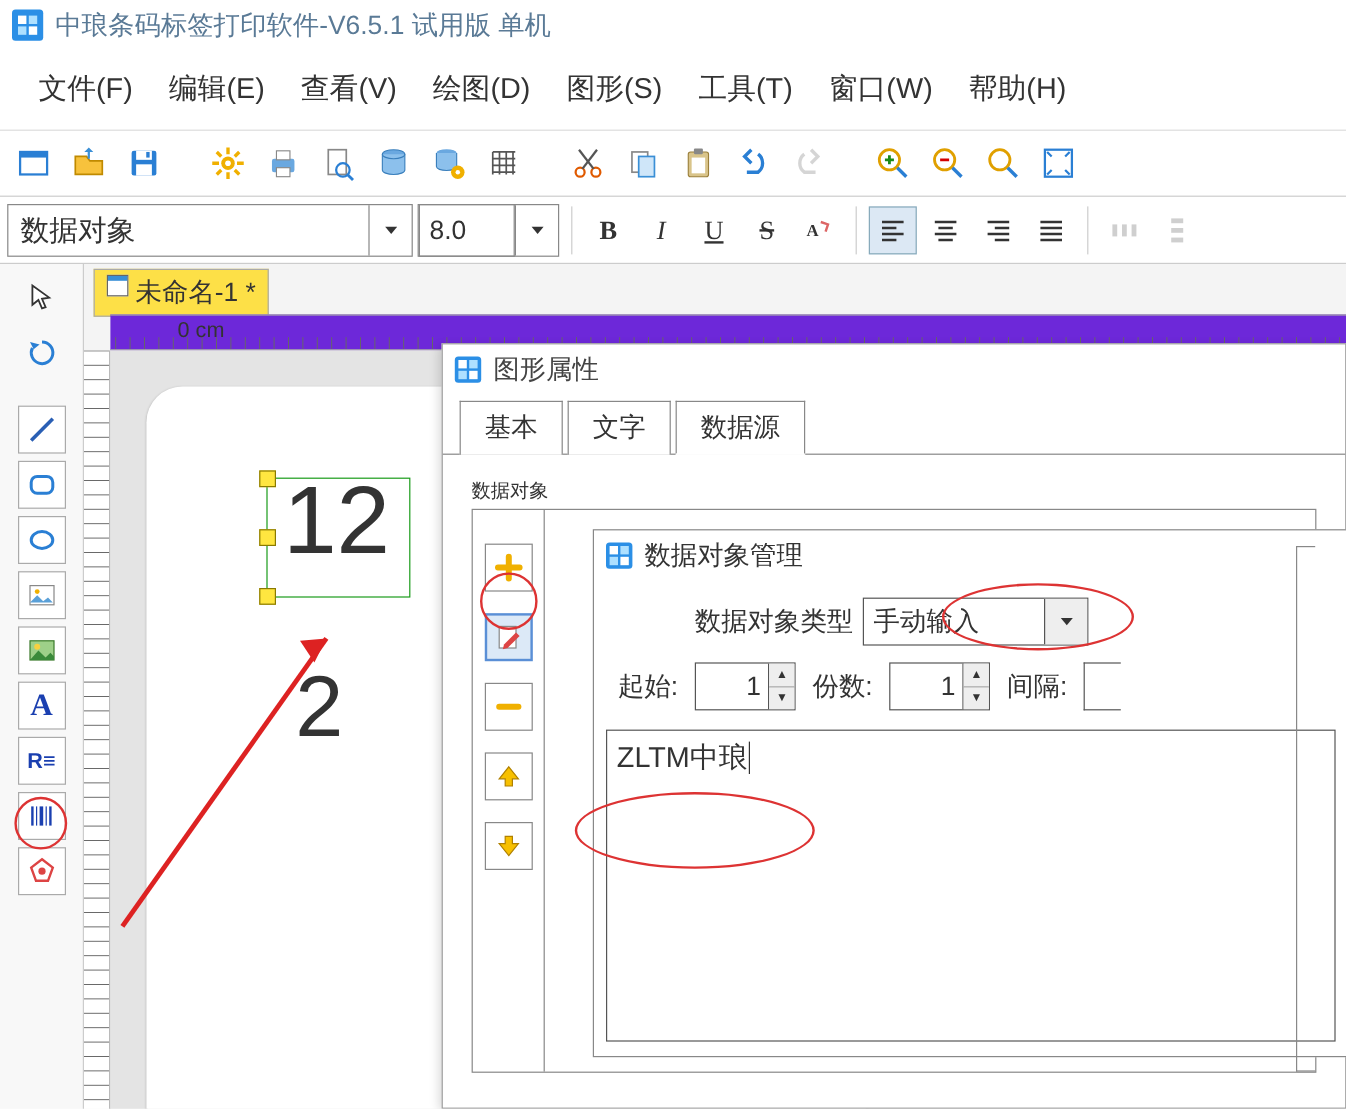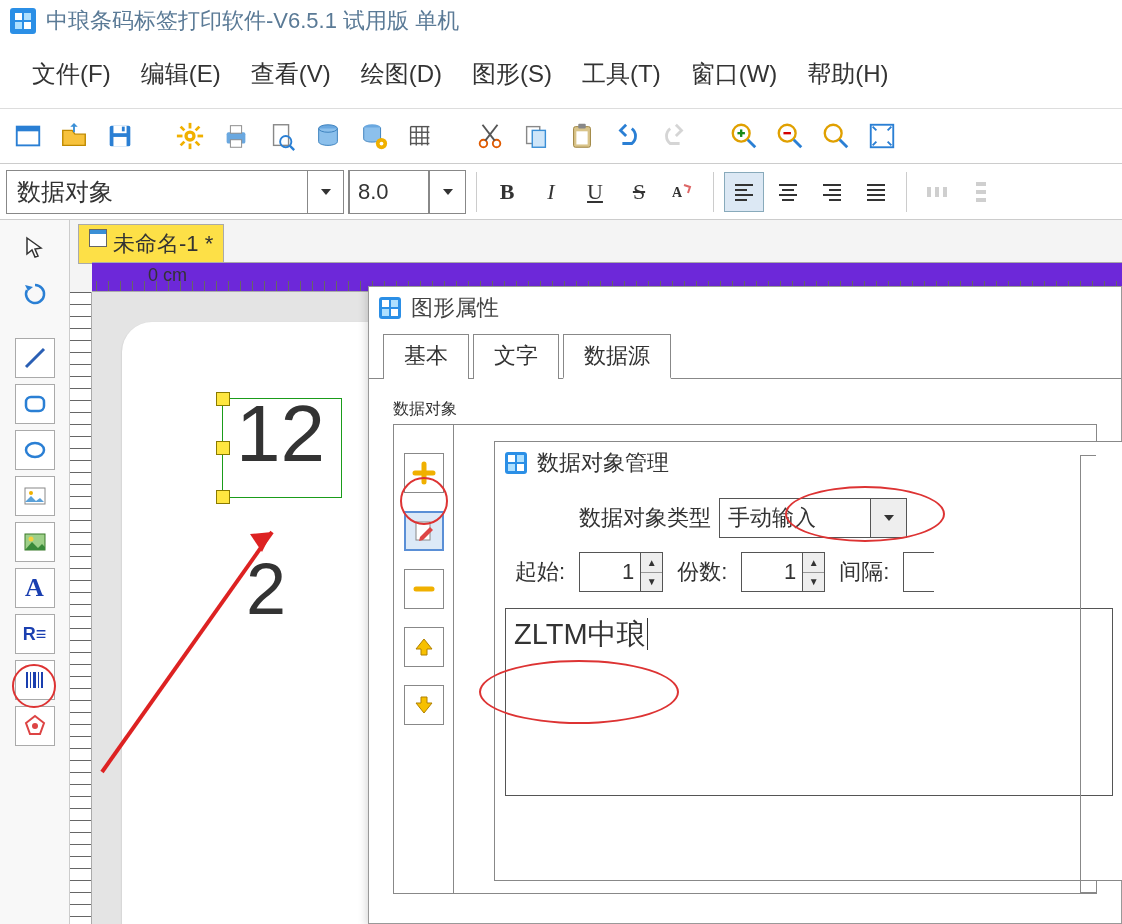--- a/index.html
+++ b/index.html
@@ -263,24 +263,24 @@
 .combo-txt{width:150px;padding:4px 8px;display:flex;align-items:center;}
 .combo-drop{width:36px;border-left:1px solid #555;display:flex;align-items:center;justify-content:center;background:#eee;}
 .num-input{display:flex;border:1px solid #555;height:40px;}
 .num-val{width:60px;text-align:right;padding:4px 6px;display:flex;align-items:center;justify-content:flex-end;}
 .num-spin{width:22px;display:flex;flex-direction:column;border-left:1px solid #555;}
 .num-spin div{flex:1;display:flex;align-items:center;justify-content:center;font-size:10px;background:#eee;border-bottom:1px solid #999;}
 .num-spin div:last-child{border-bottom:none;}
 .mini-label{font-size:22px;}
 .text-input{
   border:1px solid #555;
-  width: 608px; height:188px;
+  width: 608px; height:260px;
   margin: 16px 0 0 10px;
   padding: 6px 8px;
-  font-size:29px;
+  font-size:24px;
 }
 .red-ellipse{position:absolute;border:2px solid #d33;border-radius:50%;pointer-events:none;}
 .proc-label{position:absolute;right:6px;top:0;font-size:24px;margin-top:40px;}
 .right-box{position:absolute;top:30px;right:0;bottom:0;width:16px;border:1px solid #888;border-right:none;}
 </style>
 </head>
 <body>
 
 <div class="titlebar">
   <div class="app-icon">

